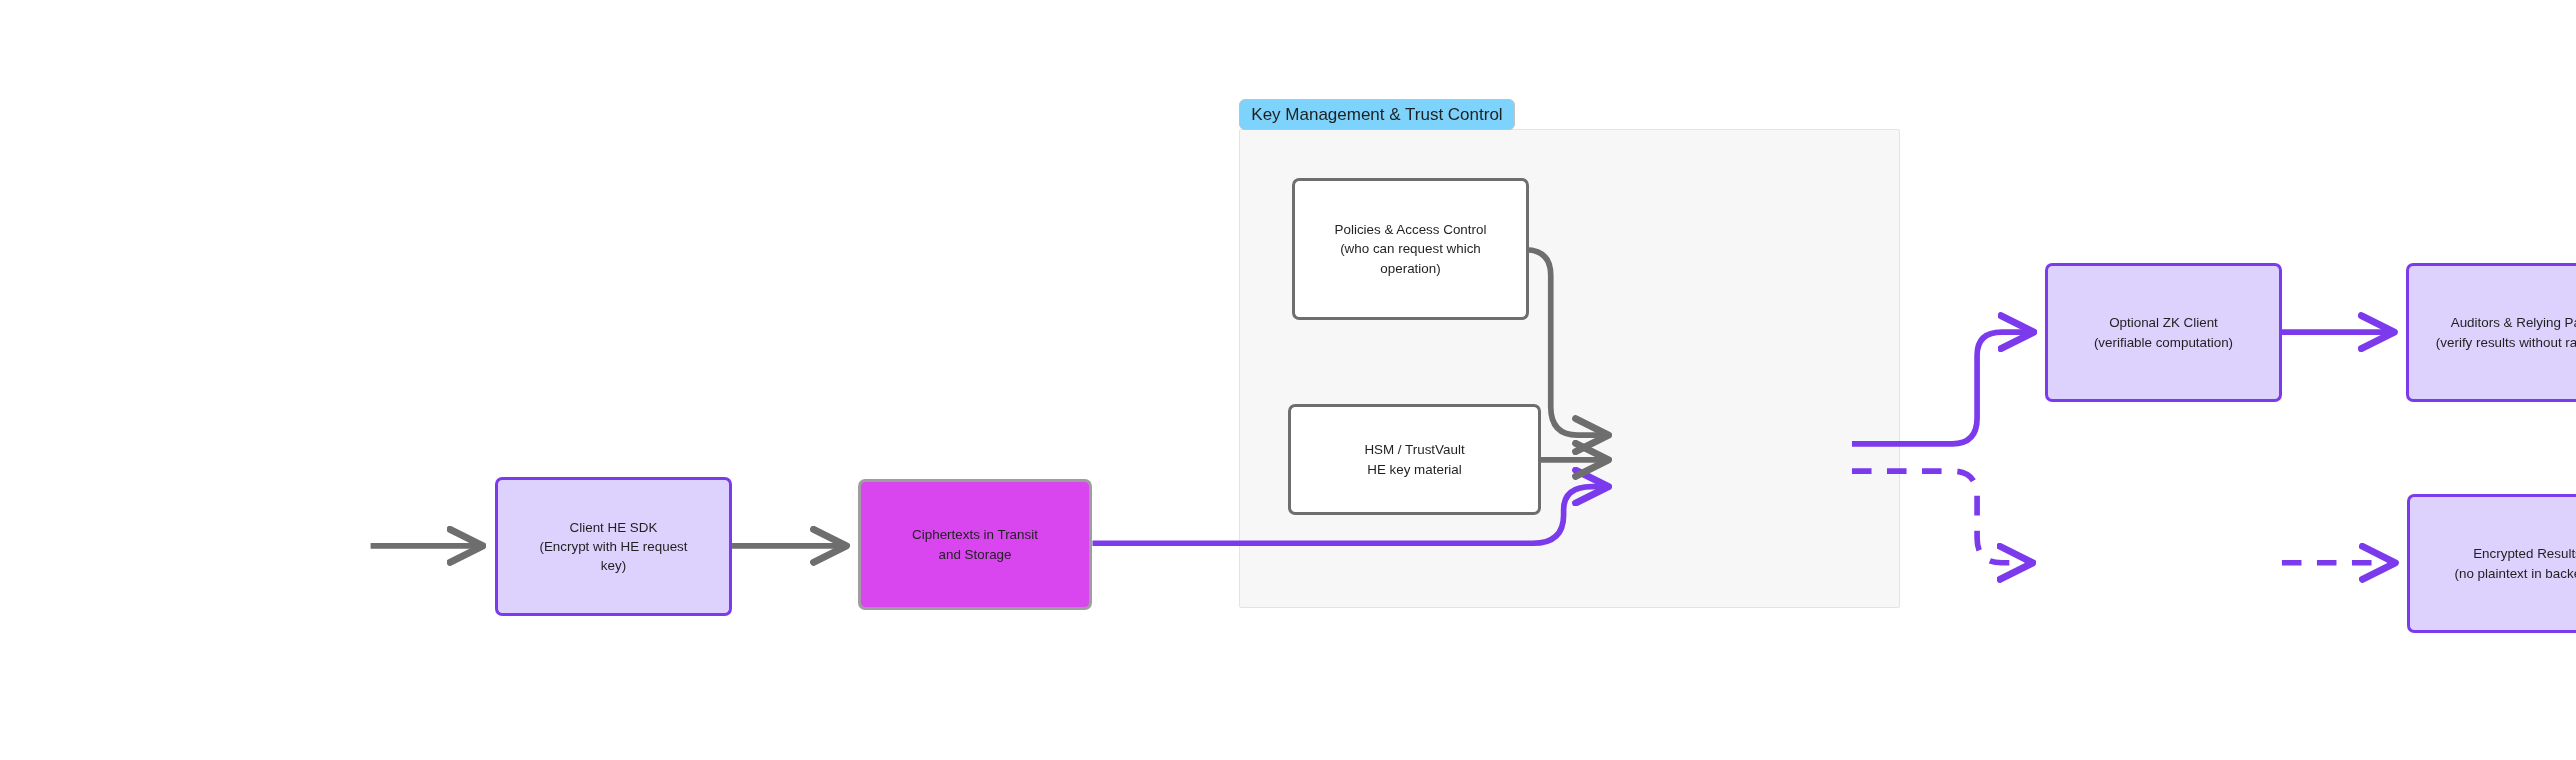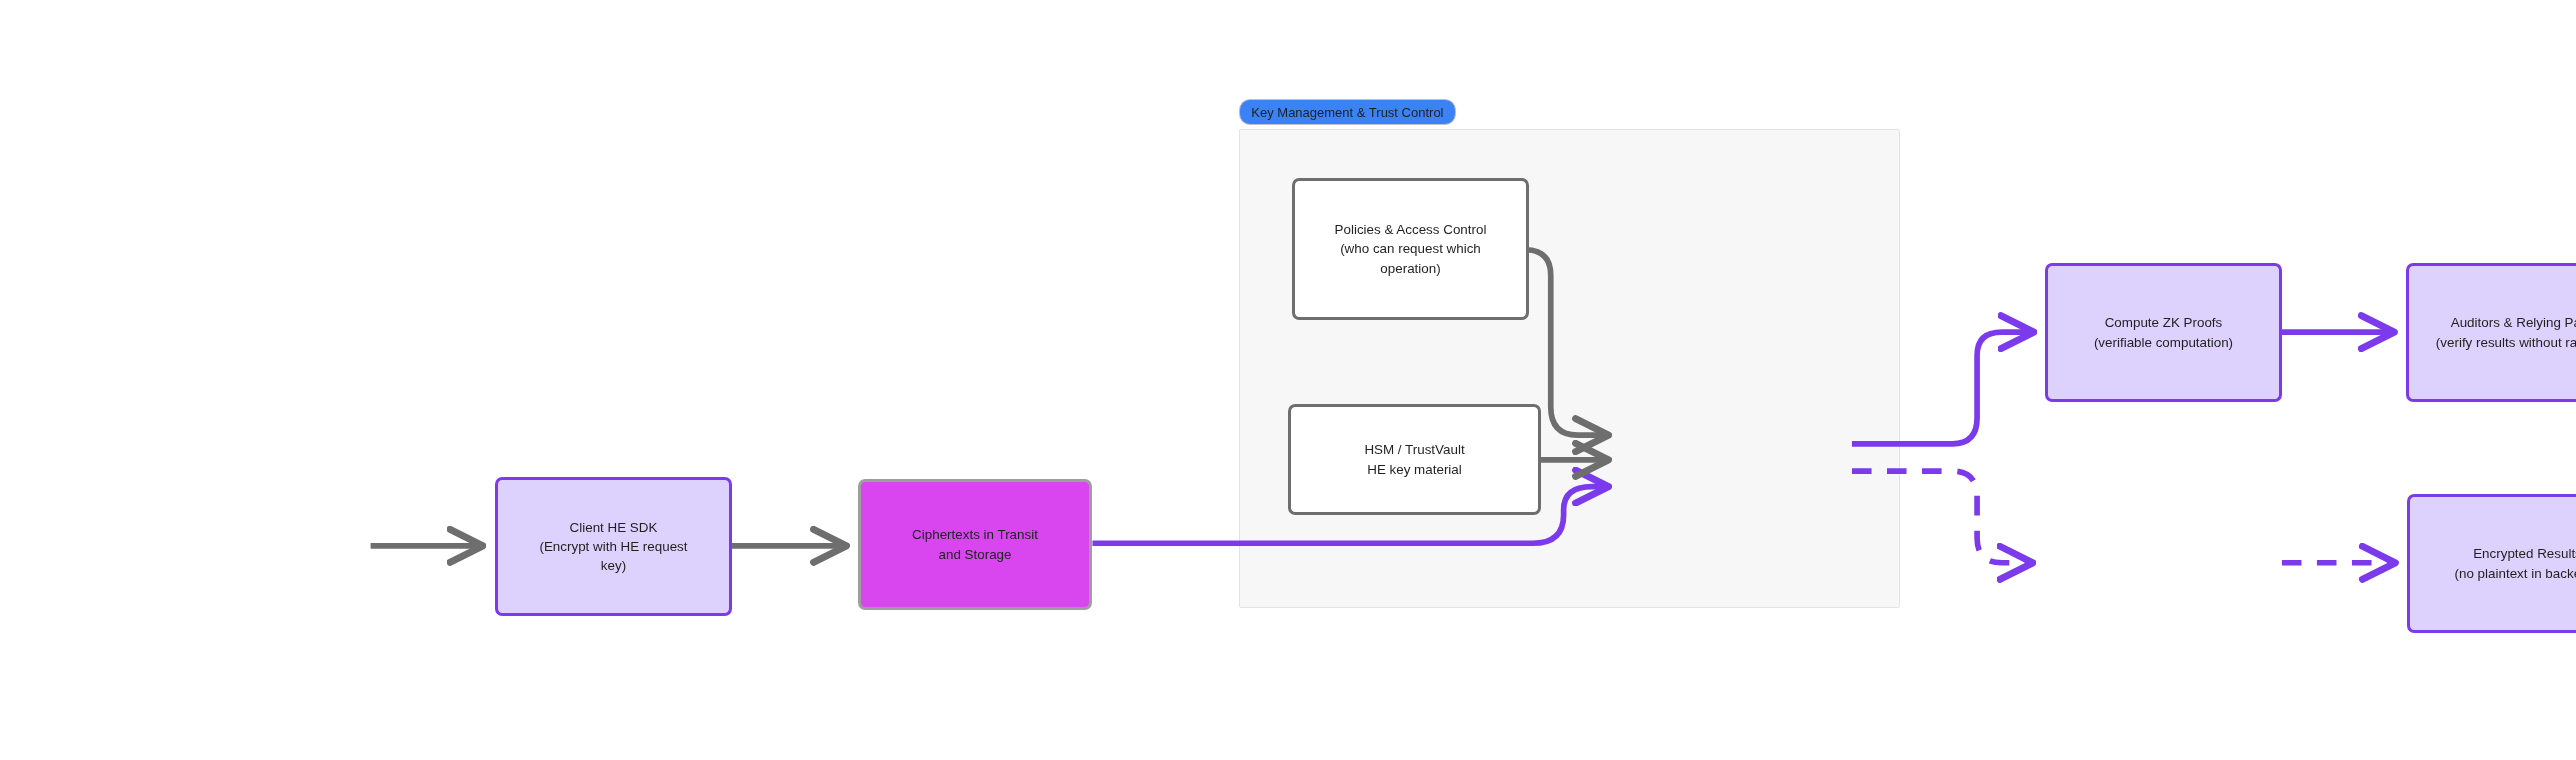--- a/index.html
+++ b/index.html
@@ -13,22 +13,22 @@
   .node .lbl{white-space:pre-line;display:block;}
 
   .n-purple{background:#ddd2fd;border:3.6px solid #7c3aed;}
   .n-orange{background:#fce0c3;border:3.6px solid #f8923b;}
   .n-grey  {background:#d946ef;border:3.6px solid #9e9e9e;}
   .n-plain {background:#ffffff;border:3.6px solid #6e6e6e;}
 
   #subgraph{position:absolute;left:1239px;top:129px;width:659px;height:477px;
             background:#f7f7f7;border:1px solid #e3e3e3;border-radius:2.1px;}
   #subgraph-label{position:absolute;left:1239px;top:99px;
-            background:#3b82f6;border:1px solid #c2c2c2;border-radius:11px;
-            padding:4.6px 11.3px;font-size:13px;color:#1f2020;white-space:nowrap;}
+            background:#7dd3fc;border:1px solid #c2c2c2;border-radius:6px;
+            padding:4.6px 11.3px;font-size:17px;color:#1f2020;white-space:nowrap;}
 </style>
 </head>
 <body>
 
 <div id="stage">
 
   <div id="subgraph"></div>
   <div id="subgraph-label">Key Management &amp; Trust Control</div>
 
   <svg id="wires" viewBox="0 0 6792 1476" xmlns="http://www.w3.org/2000/svg">
@@ -89,21 +89,21 @@
 operation)</span>
   </div>
 
   <div class="node n-plain" style="left:1288px;top:404px;width:253px;height:111px;">
     <span class="lbl">HSM / TrustVault
 HE key material</span>
   </div>
 
 
   <div class="node n-purple" style="left:2045px;top:263px;width:237px;height:139px;">
-    <span class="lbl">Compute ZK Proofs
+    <span class="lbl">Optional ZK Client
 (verifiable computation)</span>
   </div>
 
   <div class="node n-purple" style="left:2406px;top:263px;width:245px;height:139px;">
     <span class="lbl">Auditors &amp; Relying Parties
 (verify results without raw data)</span>
   </div>
 
 
   <div class="node n-purple" style="left:2407px;top:494px;width:241px;height:139px;">

